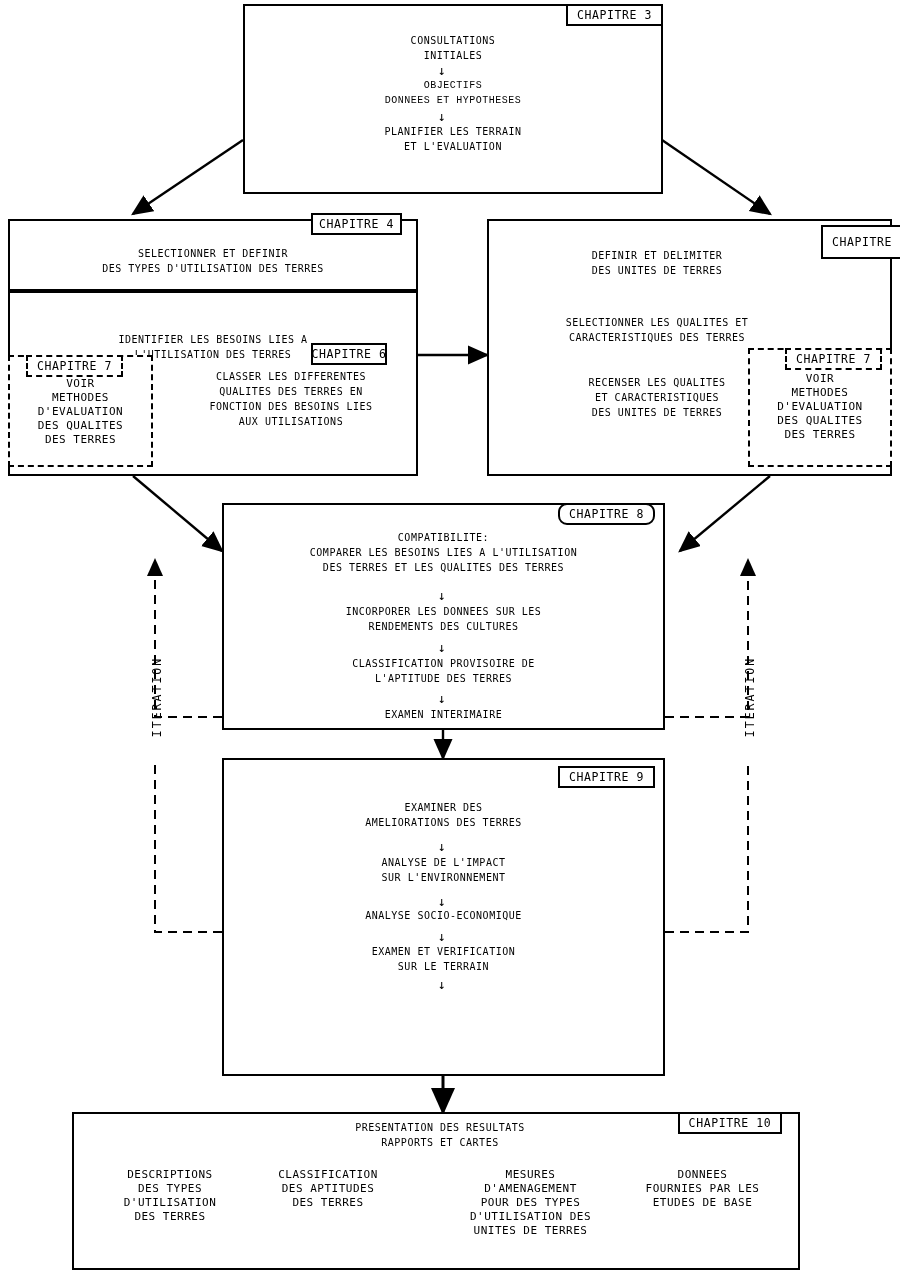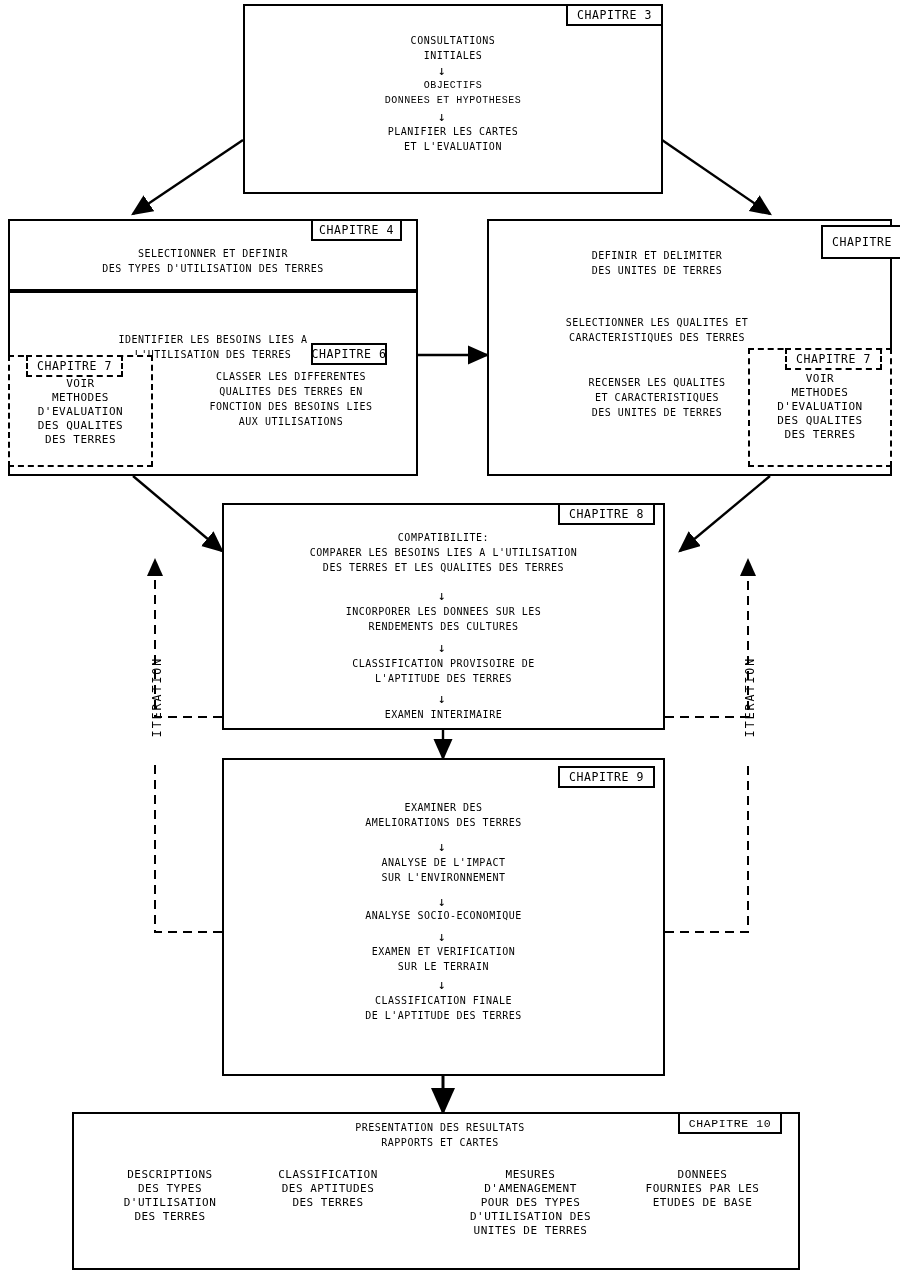--- a/index.html
+++ b/index.html
@@ -80,25 +80,25 @@
   </svg>
 
   <div class="box" style="left:243px;top:4px;width:420px;height:190px;"></div>
   <div class="tag" style="left:566px;top:4px;width:97px;height:22px;">CHAPITRE 3</div>
   <div class="txt" style="left:253px;top:33px;width:400px;">CONSULTATIONS
 INITIALES</div>
   <div class="arrowglyph" style="left:438px;top:64px;">↓</div>
   <div class="txt" style="left:253px;top:78px;width:400px;font-family:Liberation Mono, monospace;">OBJECTIFS
 DONNEES ET HYPOTHESES</div>
   <div class="arrowglyph" style="left:438px;top:110px;">↓</div>
-  <div class="txt" style="left:253px;top:124px;width:400px;">PLANIFIER LES CARTES
+  <div class="txt" style="left:253px;top:124px;width:400px;">PLANIFIER LES TERRAIN
 ET L'EVALUATION</div>
 
   <div class="box" style="left:8px;top:219px;width:410px;height:72px;"></div>
-  <div class="tag" style="left:311px;top:219px;width:91px;height:22px;">CHAPITRE 4</div>
+  <div class="tag" style="left:311px;top:213px;width:91px;height:22px;">CHAPITRE 4</div>
   <div class="txt" style="left:14px;top:246px;width:398px;text-align:center;">SELECTIONNER ET DEFINIR
 DES TYPES D'UTILISATION DES TERRES</div>
 
   <div class="box" style="left:8px;top:291px;width:410px;height:185px;"></div>
   <div class="tag" style="left:311px;top:300px;width:76px;height:22px;margin-top:43px;">CHAPITRE 6</div>
   <div class="txt" style="left:14px;top:301px;width:398px;margin-top:31px;">IDENTIFIER LES BESOINS LIES A
 L'UTILISATION DES TERRES</div>
   <div class="txt" style="left:168px;top:369px;width:246px;">CLASSER LES DIFFERENTES
 QUALITES DES TERRES EN
 FONCTION DES BESOINS LIES
@@ -124,21 +124,21 @@
 
   <div class="dbox" style="left:748px;top:348px;width:144px;height:119px;"></div>
   <div class="tagd" style="left:785px;top:348px;width:97px;height:22px;">CHAPITRE 7</div>
   <div class="txt small" style="left:750px;top:372px;width:140px;">VOIR
 METHODES
 D'EVALUATION
 DES QUALITES
 DES TERRES</div>
 
   <div class="box" style="left:222px;top:503px;width:443px;height:227px;"></div>
-  <div class="tag" style="left:558px;top:503px;width:97px;height:22px;">CHAPITRE 8</div>
+  <div class="tag" style="left:558px;top:503px;width:97px;height:22px;border-radius:9px;">CHAPITRE 8</div>
   <div class="txt" style="left:226px;top:530px;width:435px;">COMPATIBILITE:
 COMPARER LES BESOINS LIES A L'UTILISATION
 DES TERRES ET LES QUALITES DES TERRES</div>
   <div class="arrowglyph" style="left:438px;top:589px;">↓</div>
   <div class="txt" style="left:226px;top:604px;width:435px;">INCORPORER LES DONNEES SUR LES
 RENDEMENTS DES CULTURES</div>
   <div class="arrowglyph" style="left:438px;top:641px;">↓</div>
   <div class="txt" style="left:226px;top:656px;width:435px;text-align:center;">CLASSIFICATION PROVISOIRE DE
 L'APTITUDE DES TERRES</div>
   <div class="arrowglyph" style="left:438px;top:692px;">↓</div>
@@ -150,25 +150,23 @@
 AMELIORATIONS DES TERRES</div>
   <div class="arrowglyph" style="left:438px;top:840px;">↓</div>
   <div class="txt" style="left:226px;top:855px;width:435px;">ANALYSE DE L'IMPACT
 SUR L'ENVIRONNEMENT</div>
   <div class="arrowglyph" style="left:438px;top:895px;">↓</div>
   <div class="txt" style="left:226px;top:908px;width:435px;">ANALYSE SOCIO-ECONOMIQUE</div>
   <div class="arrowglyph" style="left:438px;top:930px;">↓</div>
   <div class="txt" style="left:226px;top:944px;width:435px;">EXAMEN ET VERIFICATION
 SUR LE TERRAIN</div>
   <div class="arrowglyph" style="left:438px;top:978px;">↓</div>
-  <div class="txt" style="left:226px;top:993px;width:435px;">CLASSIFICATION FINALE
-DE L'APTITUDE DES TERRES</div>
 
   <div class="box" style="left:72px;top:1112px;width:728px;height:158px;"></div>
-  <div class="tag" style="left:678px;top:1112px;width:104px;height:22px;font-family:Liberation Mono, monospace;">CHAPITRE 10</div>
+  <div class="tag" style="left:678px;top:1112px;width:104px;height:22px;">CHAPITRE 10</div>
   <div class="txt" style="left:220px;top:1120px;width:440px;">PRESENTATION DES RESULTATS
 RAPPORTS ET CARTES</div>
   <div class="txt small" style="left:90px;top:1168px;width:160px;">DESCRIPTIONS
 DES TYPES
 D'UTILISATION
 DES TERRES</div>
   <div class="txt small" style="left:248px;top:1168px;width:160px;">CLASSIFICATION
 DES APTITUDES
 DES TERRES</div>
   <div class="txt small" style="left:443px;top:1168px;width:175px;">MESURES

